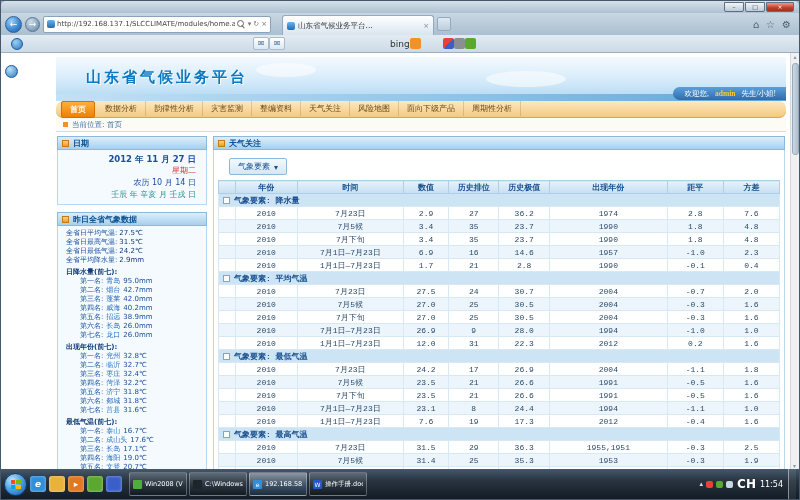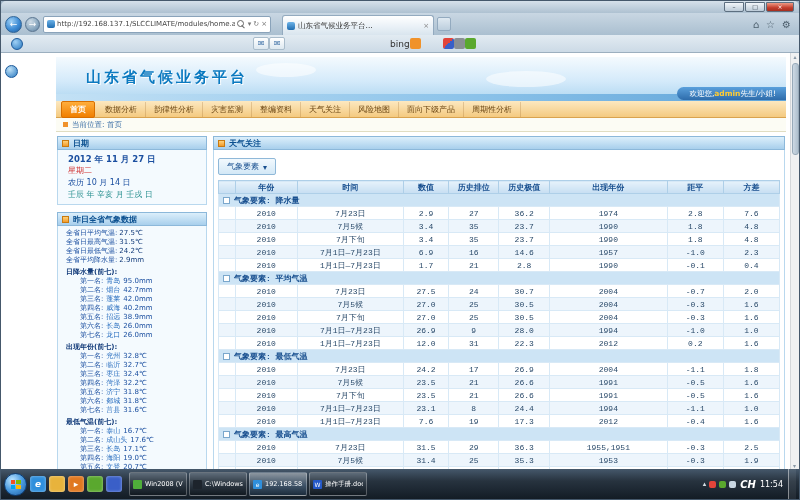--- a/index.html
+++ b/index.html
@@ -37,60 +37,60 @@
   .bing{font-weight:normal;font-size:9px;color:#333;letter-spacing:0;}
   .tb-sq{width:11px;height:11px;border-radius:2px;}
 
   .viewport{position:absolute;top:52px;left:0;right:0;bottom:30px;background:#fff;overflow:hidden;}
   .vscroll{position:absolute;top:0;right:0;width:9px;bottom:0;background:#f0f1f2;border-left:1px solid #d4d7da;font-size:6px;color:#8898a6;text-align:center;}
   .vthumb{position:absolute;top:10px;left:1px;width:7px;height:92px;background:linear-gradient(90deg,#cdd9e4,#aebfcd);border:1px solid #98aab9;border-radius:3px;}
   .float-assist{position:absolute;left:4px;top:12px;width:13px;height:13px;border-radius:50%;background:radial-gradient(circle at 35% 30%,#bfe2f8,#2a79c0);border:1px solid #1c5a9b;}
 
   
   .page{position:absolute;left:55px;top:4px;right:13px;}
-  .pg-header{position:relative;height:44px;background:linear-gradient(#f4fafe,#d4eafa 55%,#aed6f0);overflow:hidden;}
+  .pg-header{position:relative;height:44px;background:linear-gradient(#f4fafe,#d4eafa 55%,#aed6f0);overflow:hidden;font-family:Liberation Serif, serif;}
   .cloud{position:absolute;background:rgba(255,255,255,.55);border-radius:50%;}
   .site-title{position:absolute;left:30px;top:11px;font-size:15px;font-weight:bold;letter-spacing:3px;color:#0c7ac0;text-shadow:1px 1px 0 #fff;}
   .hdr-wave{position:absolute;left:0;right:0;bottom:0;height:7px;background:linear-gradient(90deg,#c3e1f5,#8ec4ea 55%,#5ea3d8);}
-  .welcome{position:absolute;right:0;bottom:1px;height:13px;display:flex;align-items:center;background:linear-gradient(#5aa0dc,#2e6cab);border-radius:7px 0 0 7px;color:#fff;font-size:7.5px;padding:0 10px 0 12px;gap:0;}
+  .welcome{position:absolute;right:0;bottom:1px;height:13px;display:flex;align-items:center;background:linear-gradient(#5aa0dc,#2e6cab);border-radius:7px 0 0 7px;color:#fff;font-size:7.5px;padding:0 10px 0 12px;gap:6px;}
   .welcome .user{color:#ffcc33;font-weight:bold;}
 
-  .main-nav{height:17px;background:linear-gradient(#fce8c0,#f4ca80);border-bottom:1px solid #d9a34f;display:flex;align-items:center;padding-left:5px;}
+  .main-nav{height:17px;background:linear-gradient(#fce8c0,#f4ca80);border-bottom:1px solid #d9a34f;display:flex;align-items:flex-start;padding-left:5px;border-radius:7px;}
   .nav-item{font-size:8px;color:#6b4613;padding:2px 8px;border-right:1px solid rgba(150,100,40,.25);white-space:nowrap;}
   .nav-item.active{background:linear-gradient(#ffae3c,#f07f00);color:#fff;font-weight:bold;border:1px solid #d86f00;border-radius:2px;margin-right:2px;}
 
   .crumb-row{height:14px;background:#fcfcf4;border-bottom:1px solid #e0ddc2;display:flex;align-items:center;padding:0 7px;font-size:7.5px;color:#3a6ea5;gap:4px;}
   .crumb-ic{width:5px;height:5px;background:#f0922a;flex:none;}
   .statusline{margin-left:auto;display:flex;gap:16px;color:#2b66a8;}
 
   .content{display:flex;gap:6px;padding:4px 1px 0 1px;background:#fff;align-items:flex-start;}
   .sidebar{width:150px;flex:none;}
   .mainc{flex:1;min-width:0;}
 
   .panel-hd{height:14px;background:linear-gradient(#dcEFfb,#a8cfec);border:1px solid #8cb8da;display:flex;align-items:center;padding:0 4px;font-size:8px;font-weight:bold;color:#0a4f8f;gap:4px;}
   .panel-hd .ic{width:7px;height:7px;background:linear-gradient(#ffd27a,#f29b2a);border:1px solid #c87a10;flex:none;}
   .panel-bd{border:1px solid #b9d8ee;border-top:none;background:#f4fafe;padding:3px 6px;}
   .panel.mt{margin-top:7px;}
 
-  .date-bd{text-align:left;padding-right:10px;line-height:12px;font-size:8px;padding-left:10px;}
+  .date-bd{text-align:right;padding-right:10px;line-height:12px;font-size:8px;padding-left:10px;}
   .d1{color:#1b4fa0;font-weight:bold;font-size:8.5px;}
   .d2{color:#d03030;}
   .d3{color:#1b4fa0;}
   .d4{color:#2a9090;}
 
   .weather-bd{font-size:7px;line-height:9px;color:#1b4fa0;padding:3px 4px 3px 8px;}
   .stat .lbl{color:#1b4fa0;}
   .stat .val{color:#123b7a;margin-left:2px;}
   .grp-title{font-weight:bold;margin-top:3px;color:#123b7a;}
   .rank{padding-left:14px;white-space:nowrap;}
   .rank .stn{color:#2a6fc0;margin:0 3px;}
   .rank .rv{color:#1b4fa0;}
 
   .main-bd{border:1px solid #b9d8ee;border-top:none;background:#fff;padding:4px 4px 0 4px;}
-  .filter-btn{display:inline-flex;align-items:flex-end;gap:4px;font-size:8px;color:#184f8f;background:linear-gradient(#f2f9fe,#d3e8f6);border:1px solid #8fb8d8;padding:2px 8px;border-radius:2px;margin:1px 0 5px 0;}
+  .filter-btn{display:inline-flex;align-items:flex-end;gap:4px;font-size:8px;color:#184f8f;background:linear-gradient(#f2f9fe,#d3e8f6);border:1px solid #8fb8d8;padding:2px 8px;border-radius:2px;margin:1px 0 5px 11px;}
 
   table.wtable{width:100%;border-collapse:collapse;font-size:8px;table-layout:fixed;font-family:Liberation Mono, monospace;}
   .wtable th{background:linear-gradient(#e6f2fb,#c6def2);border:1px solid #aecfe8;color:#184f8f;font-weight:bold;height:13px;padding:0 1px;white-space:nowrap;overflow:hidden;}
   .wtable td{border:1px solid #d8e9f6;height:13px;text-align:center;color:#2a4a6a;padding:0 2px;white-space:nowrap;overflow:hidden;}
   .wtable tr.data.alt td{background:#edf5fc;}
   .wtable tr.sec td{background:#cde4f5;color:#184f8f;font-weight:bold;text-align:left;padding-left:4px;}
   .secbox{display:inline-block;width:7px;height:7px;background:#fff;border:1px solid #7aa7cc;margin-right:4px;vertical-align:-1px;}
 
   
   .taskbar{position:absolute;left:0;right:0;bottom:0;height:30px;background:linear-gradient(#45586b,#27333f 40%,#131c25);display:flex;align-items:center;padding:0 3px;gap:3px;}
@@ -100,21 +100,21 @@
   .quick{display:flex;gap:3px;align-items:center;}
   .qi{width:16px;height:16px;border-radius:3px;color:#fff;font-size:9px;font-weight:bold;font-style:italic;display:grid;place-items:center;box-shadow:inset 0 0 3px rgba(255,255,255,.5);}
   .tb-buttons{display:flex;gap:2px;align-items:center;margin-left:4px;}
   .tbtn{height:24px;width:58px;background:linear-gradient(rgba(255,255,255,.18),rgba(255,255,255,.05) 50%,rgba(0,0,0,.2));border:1px solid rgba(255,255,255,.28);border-radius:2px;display:flex;align-items:center;gap:3px;padding:0 3px;color:#fff;font-size:6.5px;overflow:hidden;white-space:nowrap;}
   .tbtn.active{background:linear-gradient(rgba(255,255,255,.42),rgba(140,185,230,.28) 55%,rgba(40,70,100,.3));}
   .tic{width:9px;height:9px;border-radius:1px;flex:none;display:grid;place-items:center;font-size:6px;color:#fff;}
   .tlb{overflow:hidden;}
   .tray{margin-left:auto;display:flex;align-items:center;gap:4px;color:#fff;padding-right:2px;}
   .tri{width:7px;height:7px;border-radius:2px;}
   .tri.glyph{width:auto;height:auto;background:transparent!important;font-size:7px;color:#d5dde4;}
-  .lang{font-size:10px;font-weight:bold;font-style:italic;}
+  .lang{font-size:12px;font-weight:bold;}
   .clock{font-size:8px;}
   .showdesk{width:8px;height:30px;border-left:1px solid rgba(255,255,255,.45);background:rgba(255,255,255,.07);flex:none;}
 </style>
 </head>
 <body>
 
 <div class="screen">
 
   <div class="titlebar">
     <div class="win-controls">

